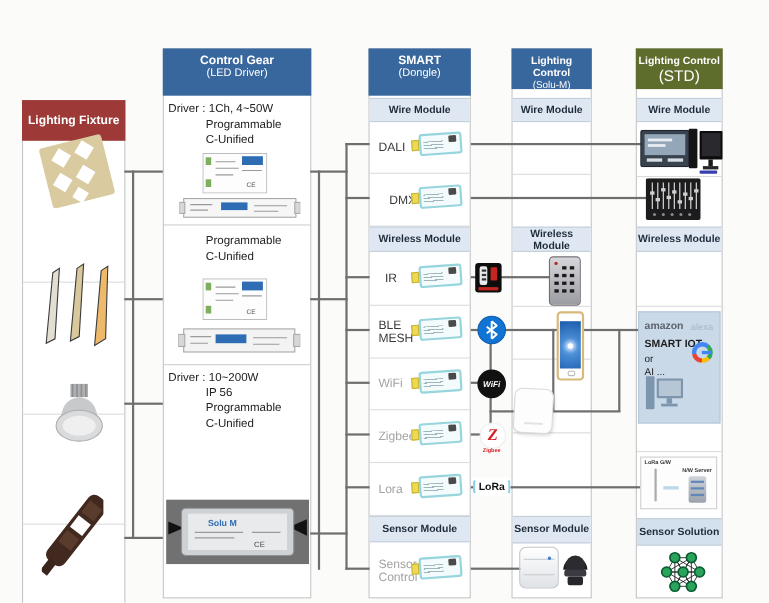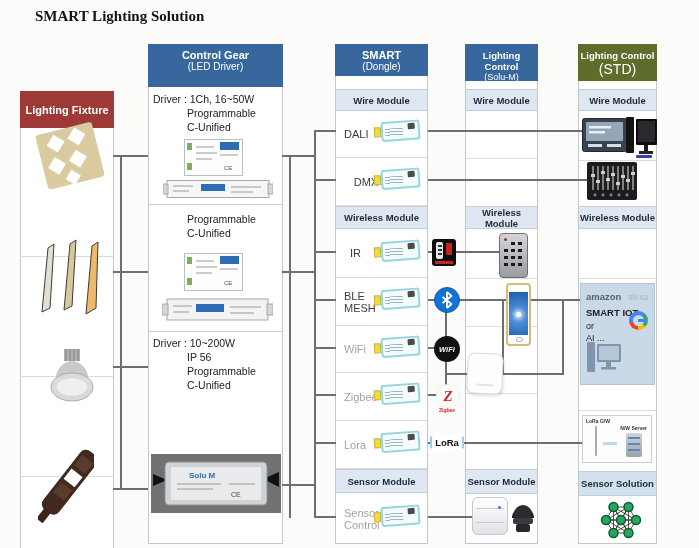--- a/index.html
+++ b/index.html
@@ -80,57 +80,56 @@
   .loragw .arr{position:absolute;left:20px;top:26px;width:14px;height:3px;background:#bcd9ec;}
   .pcsil{position:absolute;left:6px;top:56px;width:34px;height:38px;}
   
   .svgbox svg{display:block;width:100%;height:100%;}
 </style>
 </head>
 <body>
 
 <div class="canvas">
 
-  <div class="abs title">SMART Lighting Solution</div>
 
   <div class="col" style="left:20px;width:94px;margin-top:47px;">
     <div class="col-header" style="height:37px;background:var(--c-red);display:flex;align-items:center;justify-content:center;">
       <span class="h1">Lighting Fixture</span>
     </div>
     <div class="hborder" style="top:164px;"></div>
     <div class="hborder" style="top:284px;"></div>
     <div class="hborder" style="top:384px;"></div>
   </div>
 
   <div class="col" style="left:148px;width:135px;">
     <div class="col-header" style="height:43px;background:var(--c-blue);padding-top:5px;">
       <div class="h1">Control Gear</div>
       <div class="h2">(LED Driver)</div>
     </div>
     <div class="drv" style="top:47px;">
-      <div>Driver : 1Ch, 16~50W</div>
+      <div>Driver : 1Ch, 4~50W</div>
       <div class="ind">Programmable</div>
       <div class="ind">C-Unified</div>
     </div>
     <div class="hborder" style="top:159px;background:#cfcfcf;"></div>
     <div class="drv" style="top:167px;">
       <div class="ind">Programmable</div>
       <div class="ind">C-Unified</div>
     </div>
     <div class="hborder" style="top:286px;background:#cfcfcf;"></div>
     <div class="drv" style="top:291px;">
       <div>Driver : 10~200W</div>
       <div class="ind">IP 56</div>
       <div class="ind">Programmable</div>
       <div class="ind">C-Unified</div>
     </div>
   </div>
 
   <div class="col" style="left:335px;width:93px;">
-    <div class="col-header" style="height:32px;background:var(--c-blue);padding-top:5px;">
+    <div class="col-header" style="height:43px;background:var(--c-blue);padding-top:5px;">
       <div class="h1">SMART</div>
       <div class="h2">(Dongle)</div>
     </div>
     <div class="bar" style="top:44px;height:22px;">Wire Module</div>
     <div class="drow" style="top:66px;height:47px;">
         <span class="lbl">DALI</span>
       </div>
     <div class="drow" style="top:113px;height:48px;text-align:center;">
         <span class="lbl">DMX</span>
       </div>

